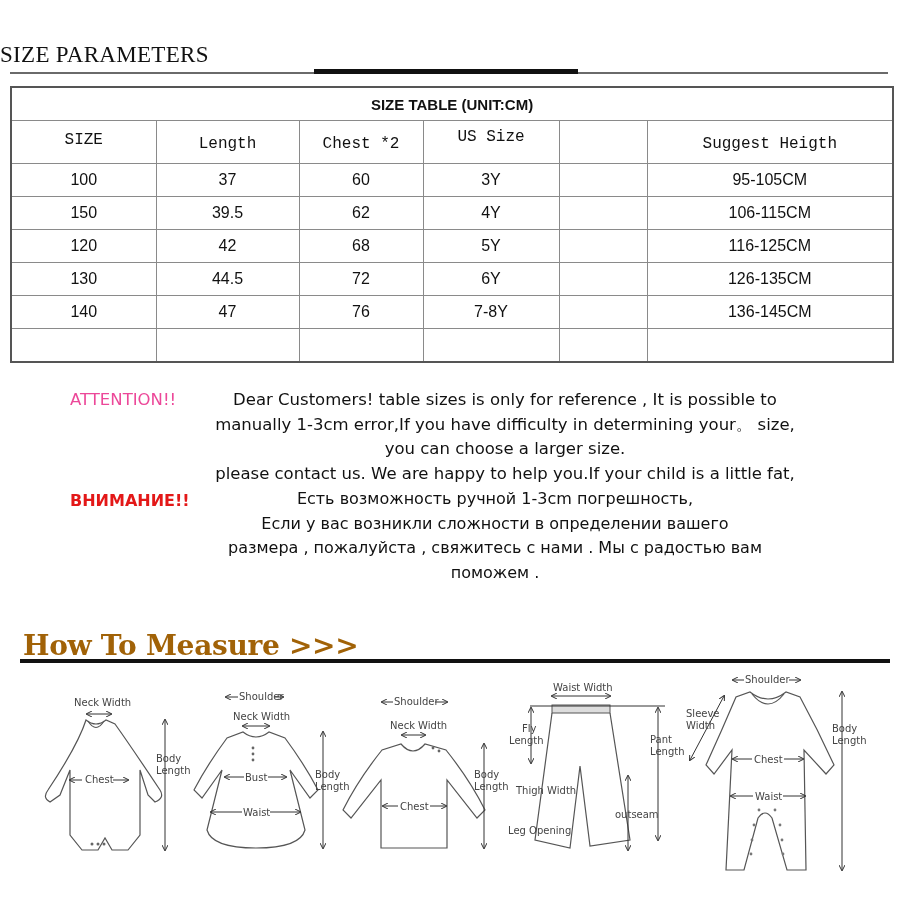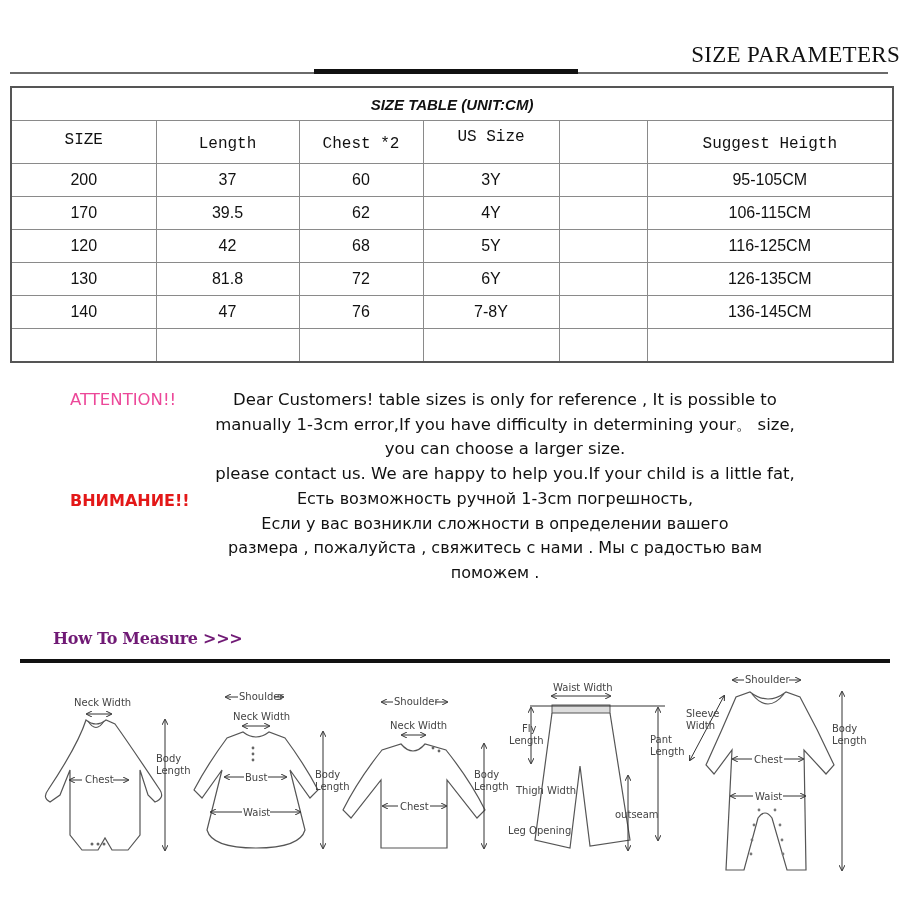--- a/index.html
+++ b/index.html
@@ -1,38 +1,38 @@
 <!DOCTYPE html>
 <html><head>
 <meta charset="utf-8">
 <style>
   html, body { margin: 0; padding: 0; background: #ffffff; }
   body { width: 900px; height: 900px; position: relative; overflow: hidden; font-family: "Liberation Sans", sans-serif; color: #111; }
 
   .title-wrap { position: absolute; left: 0; top: 0; width: 900px; height: 80px; }
-  .title-text { position: absolute; left: 0; width: 900px; top: 42px; text-align: right; font-family: "Liberation Serif", serif; font-size: 23px; letter-spacing: 0.3px; color: #111; }
+  .title-text { position: absolute; left: 0; width: 900px; top: 42px; text-align: left; font-family: "Liberation Serif", serif; font-size: 23px; letter-spacing: 0.3px; color: #111; }
   .title-rule { position: absolute; left: 10px; width: 878px; top: 72px; height: 2px; background: #6a6a6a; }
   .title-bar { position: absolute; left: 314px; width: 264px; top: 69px; height: 5px; background: #111; }
 
   table.size-table { position: absolute; left: 10px; top: 86px; width: 882px; border-collapse: collapse; table-layout: fixed; border: 2px solid #555; }
   table.size-table td { border: 1px solid #8a8a8a; text-align: center; font-size: 16px; height: 32px; padding: 0; color: #111; }
-  table.size-table td.caption-cell { font-weight: bold; font-size: 15px; height: 32px; font-style: italic; }
+  table.size-table td.caption-cell { font-weight: bold; font-size: 15px; height: 32px; }
   table.size-table tr.head td { padding-top: 4px; font-family: Liberation Mono, monospace; }
 
   .notice { position: absolute; left: 0; width: 900px; font-family: "DejaVu Sans", sans-serif; font-size: 16.5px; line-height: 24.5px; color: #111; }
   .notice .label { position: absolute; color: #e31818; font-size: 16.5px; }
   .notice .body { position: absolute; text-align: center; }
   .notice.en { top: 388px; }
   .notice.en .label { left: 70px; top: 0; }
   .notice.en .body { left: 200px; width: 610px; }
   .notice.ru { top: 487px; font-size: 16px; }
   .notice.ru .label { left: 70px; top: 2px; font-size: 16px; font-weight: bold; }
   .notice.ru .body { left: 200px; width: 590px; font-size: 16px; }
 
-  .measure-title { position: absolute; left: 23px; top: 629px; font-family: "DejaVu Serif", serif; font-weight: bold; font-size: 16px; color: #701a75; letter-spacing: -0.3px; margin-left: 30px; }
+  .measure-title { position: absolute; left: 23px; top: 629px; font-family: "DejaVu Serif", serif; font-weight: bold; font-size: 28px; color: #a16207; letter-spacing: -0.3px; }
   .measure-rule { position: absolute; left: 20px; width: 870px; top: 659px; height: 4px; background: #111; }
 
   .diagrams { position: absolute; left: 0; top: 670px; width: 900px; height: 230px; }
   .diagrams svg { position: absolute; top: 0; }
   .diagrams svg text { font-family: "DejaVu Sans", sans-serif; font-size: 10px; fill: #444; }
   .diagrams svg .ln { stroke: #555; stroke-width: 1.2; fill: none; }
   .diagrams svg .ar { stroke: #333; stroke-width: 1; fill: none; }
 </style>
 </head>
 <body>
@@ -58,46 +58,46 @@
   </tr>
   <tr class="head">
     <td style="padding-top:0;padding-bottom:4px">SIZE</td>
     <td>Length</td>
     <td>Chest *2</td>
     <td style="padding-top:0;padding-bottom:10px">US Size</td>
     <td></td>
     <td>Suggest Heigth</td>
   </tr>
   <tr>
-    <td>200</td>
+    <td>100</td>
     <td>37</td>
     <td>60</td>
     <td>3Y</td>
     <td></td>
     <td>95-105CM</td>
   </tr>
   <tr>
-    <td>170</td>
+    <td>150</td>
     <td>39.5</td>
     <td>62</td>
     <td>4Y</td>
     <td></td>
     <td>106-115CM</td>
   </tr>
   <tr>
     <td>120</td>
     <td>42</td>
     <td>68</td>
     <td>5Y</td>
     <td></td>
     <td>116-125CM</td>
   </tr>
   <tr>
     <td>130</td>
-    <td>81.8</td>
+    <td>44.5</td>
     <td>72</td>
     <td>6Y</td>
     <td></td>
     <td>126-135CM</td>
   </tr>
   <tr>
     <td>140</td>
     <td>47</td>
     <td>76</td>
     <td>7-8Y</td>

